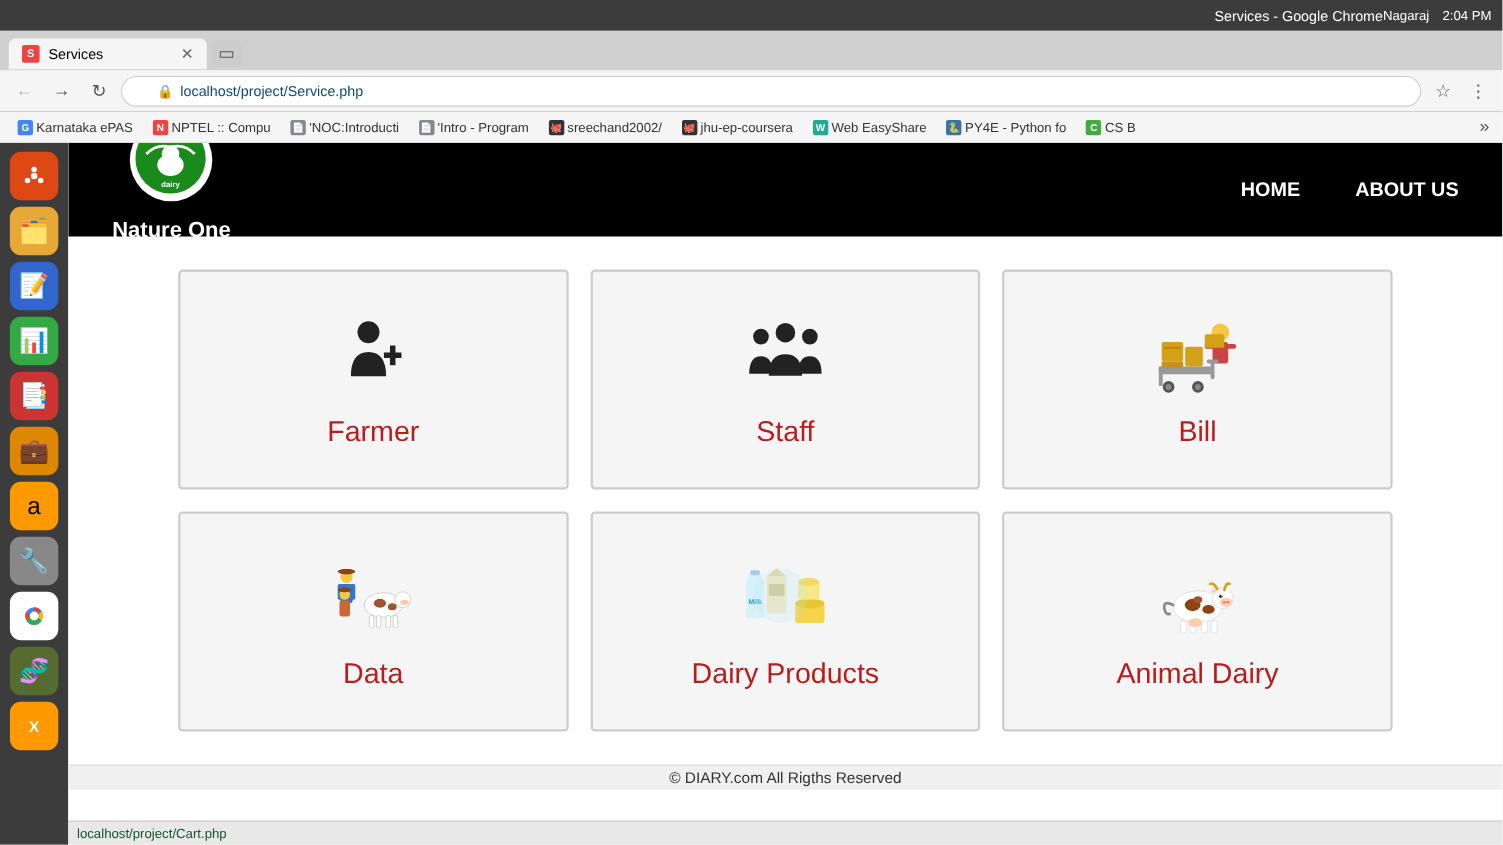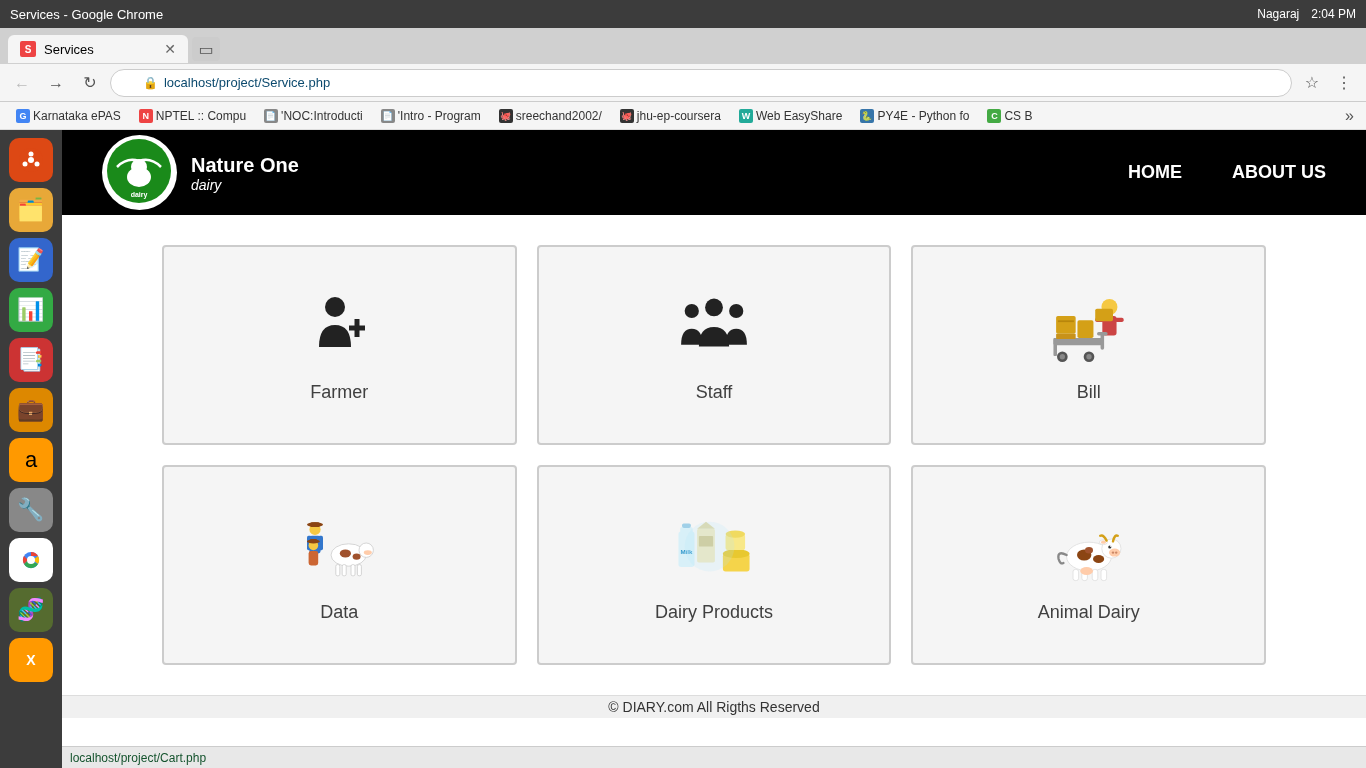--- a/index.html
+++ b/index.html
@@ -4,21 +4,21 @@
   <style>
     * { margin: 0; padding: 0; box-sizing: border-box; }
     body { font-family: Arial, sans-serif; background: #f0f0f0; width: 1366px; height: 768px; overflow: hidden; }
 
     
     .os-bar {
       background: #3c3c3c;
       height: 28px;
       display: flex;
       align-items: center;
-      justify-content: space-between;
+      justify-content: flex-end;
       padding: 0 10px;
       color: white;
       font-size: 13px;
     }
     .os-bar-left { display: flex; align-items: center; gap: 8px; }
     .os-bar-right { display: flex; align-items: center; gap: 12px; font-size: 12px; }
     .tab-bar {
       display: flex;
       align-items: center;
       padding: 6px 8px 0 8px;
@@ -212,20 +212,21 @@
       color: white;
       display: flex;
       align-items: center;
       padding: 0 40px;
       height: 85px;
     }
     .logo-area {
       display: flex;
       align-items: center;
       gap: 14px;
+      flex-direction: column;
     }
     .logo-circle {
       width: 75px;
       height: 75px;
       border-radius: 50%;
       background: white;
       display: flex;
       align-items: center;
       justify-content: center;
       overflow: hidden;
@@ -282,22 +283,22 @@
       cursor: pointer;
     }
     .service-icon {
       font-size: 70px;
       margin-bottom: 15px;
       display: flex;
       align-items: center;
       justify-content: center;
     }
     .service-label {
-      font-size: 18px;
-      color: #404040;
+      font-size: 26px;
+      color: #b91c1c;
     }
 
     
     .icon-farmer svg,
     .icon-staff svg,
     .icon-bill svg,
     .icon-dairy svg,
     .icon-animal svg,
     .icon-data svg { width: 80px; height: 80px; }
 

